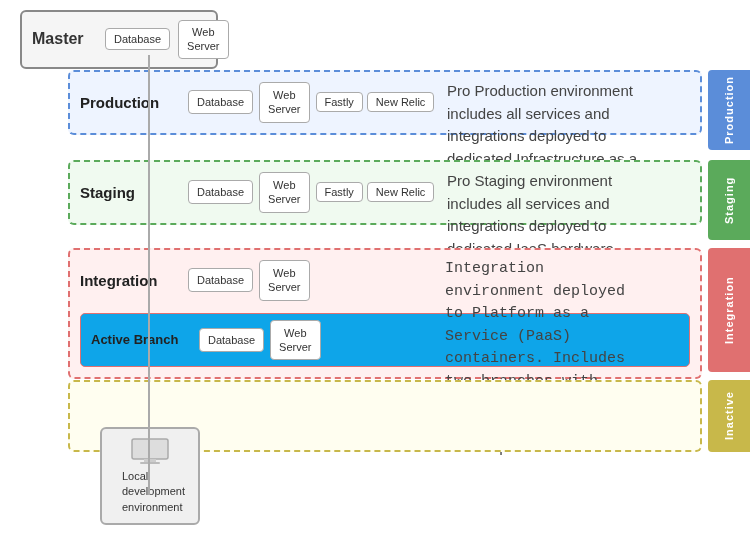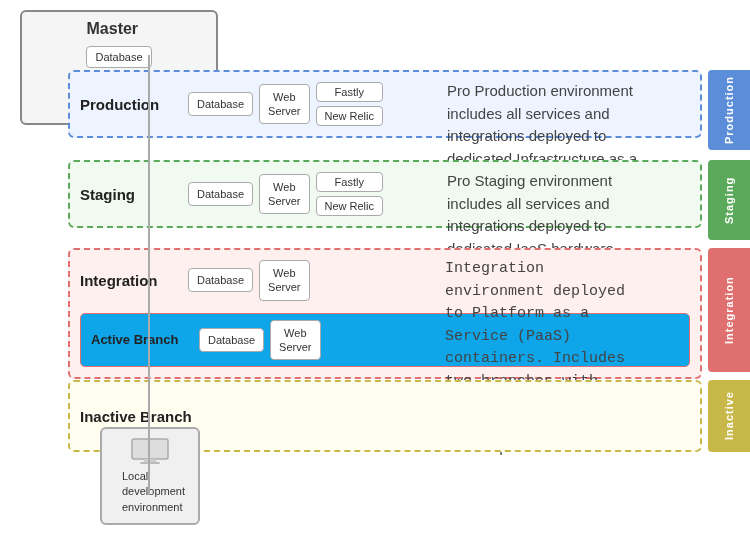--- a/index.html
+++ b/index.html
@@ -35,21 +35,20 @@
       top: 10px;
       left: 20px;
       width: 198px;
       border: 2px solid #888;
       border-radius: 6px;
       background: #f5f5f5;
       display: flex;
       align-items: center;
       padding: 8px 10px;
       gap: 8px;
-      flex-direction: column;
     }
     .master-label {
       font-size: 16px;
       font-weight: bold;
       color: #333;
       min-width: 65px;
     }
     .service-badge {
       border: 1px solid #aaa;
       border-radius: 4px;
@@ -122,21 +121,21 @@
       border-radius: 4px;
       padding: 5px 8px;
       background: #fff;
       font-size: 11px;
       color: #333;
       text-align: center;
     }
 
     .service-stack {
       display: flex;
-      flex-direction: column;
+      flex-direction: row;
       gap: 4px;
     }
     .service-stack .service-box {
       padding: 3px 8px;
     }
 
     .env-description {
       position: absolute;
       right: 48px;
       font-size: 15px;
@@ -280,23 +279,20 @@
         <div class="env-services">
           <span class="service-box">Database</span>
           <span class="service-box" style="line-height:1.3">Web<br>Server</span>
         </div>
       </div>
     </div>
     <span class="env-description" style="top:8px; right:50px; position:absolute; max-width:205px;font-family:Liberation Mono, monospace;">Integration environment deployed to Platform as a Service (PaaS) containers. Includes two branches with database and services for testing and development.</span>
   </div>
 
   <div class="env-section env-inactive" style="right:48px; height:72px;">
-    <div class="env-inner" style="height:100%; align-items:center;">
-      <span class="env-title">Inactive Branch</span>
-    </div>
   </div>
 
   <div class="sidebar-label sidebar-production">Production</div>
   <div class="sidebar-label sidebar-staging">Staging</div>
   <div class="sidebar-label sidebar-integration">Integration</div>
   <div class="sidebar-label sidebar-inactive">Inactive</div>
 
   <div class="local-dev">
     <svg width="40" height="28" viewBox="0 0 40 28" style="display:block;margin:0 auto 4px;">
 

